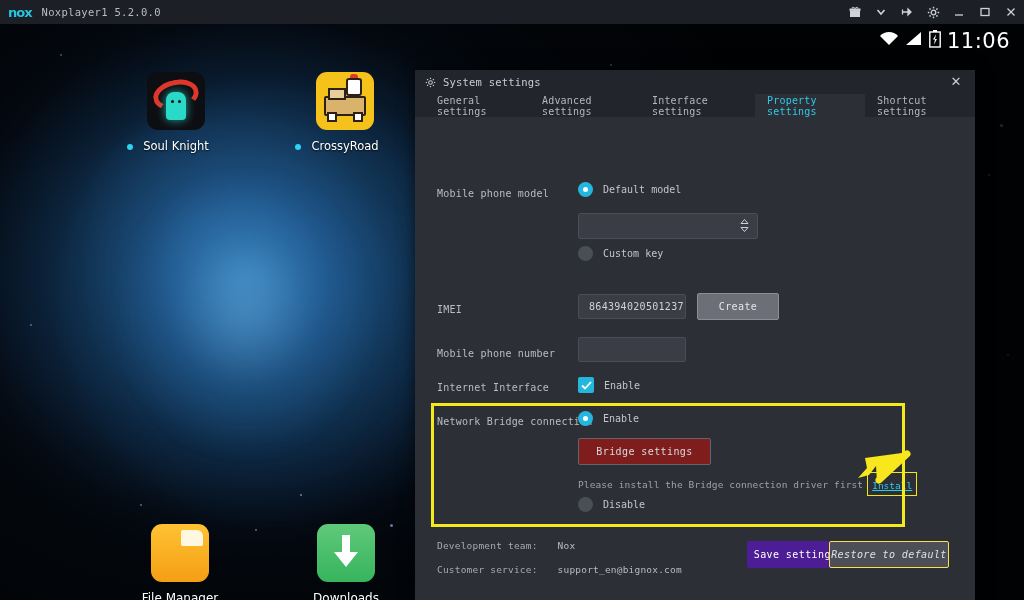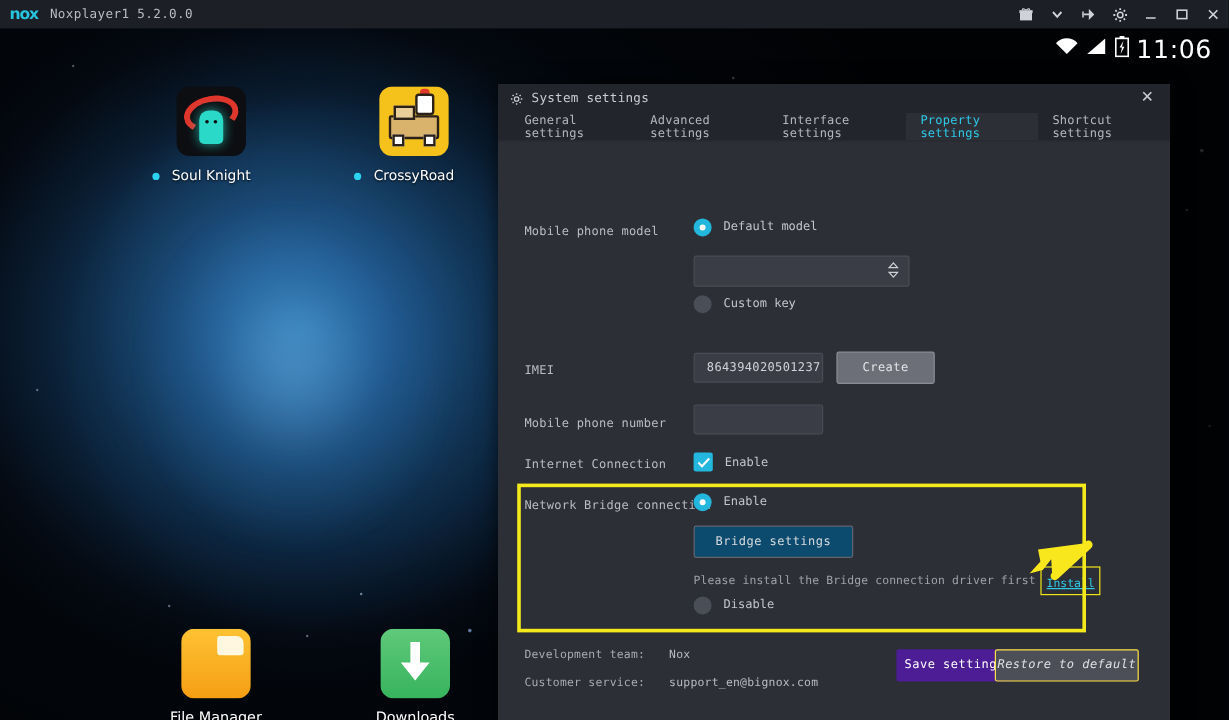--- a/index.html
+++ b/index.html
@@ -174,21 +174,21 @@
     height: 25px; background: #3a3d45; border: 1px solid #494c54; border-radius: 2px;
     color: #cfd2d8; font-size: 10px; display: flex; align-items: center;
     padding-left: 10px; letter-spacing: 0.3px;
   }
 
   .btn {
     display: flex; align-items: center; justify-content: center;
     font-size: 10px; letter-spacing: 0.4px; border-radius: 2px;
   }
   .btn-grey { background: #6c6f78; color: #e3e5e9; border: 1px solid #8b8e96; }
-  .btn-bridge { background: #0c4a6e; color: #d7dade; border: 1px solid #62656e; }
+  .btn-bridge { background: #7f1d1d; color: #d7dade; border: 1px solid #62656e; }
   .btn-cyan { background: #4c1d95; color: #ffffff; border: none; margin-left: 30px; }
   .btn-outline { background: #4c4f57; color: #dfe1e5; border: 1px solid #fde047; font-style: italic; }
 
   .hint { color: #9ea1a8; font-size: 9.5px; letter-spacing: 0.1px; }
   .install-wrap {
     border: 1px solid #f2e616; padding: 1px 4px 2px 4px; margin-left: 4px; display: inline-block;
   }
   .install-link { color: #2fc9e8; font-size: 9.5px; text-decoration: underline; }
 
   .highlight-box {
@@ -415,21 +415,21 @@
       </div>
       <div class="textbox" style="position:absolute;left:163px;top:176px;width:108px;">864394020501237</div>
       <div class="btn btn-grey" style="position:absolute;left:282px;top:175px;width:82px;height:27px;">Create</div>
 
       <div class="row" style="left:22px;top:230px;">
         <span class="field-label">Mobile phone number</span>
       </div>
       <div class="textbox" style="position:absolute;left:163px;top:219px;width:108px;"></div>
 
       <div class="row" style="left:22px;top:264px;">
-        <span class="field-label">Internet Connection</span>
+        <span class="field-label">Internet Interface</span>
       </div>
       <div class="row" style="left:163px;top:259px;">
         <span class="checkbox">
           <svg width="11" height="9" viewBox="0 0 11 9">
               <path d="M1 4.5 L4 7.5 L10 1" stroke="#ffffff" stroke-width="1.8" fill="none"></path>
             </svg>
         </span>
         <span class="radio-text">Enable</span>
       </div>
 

